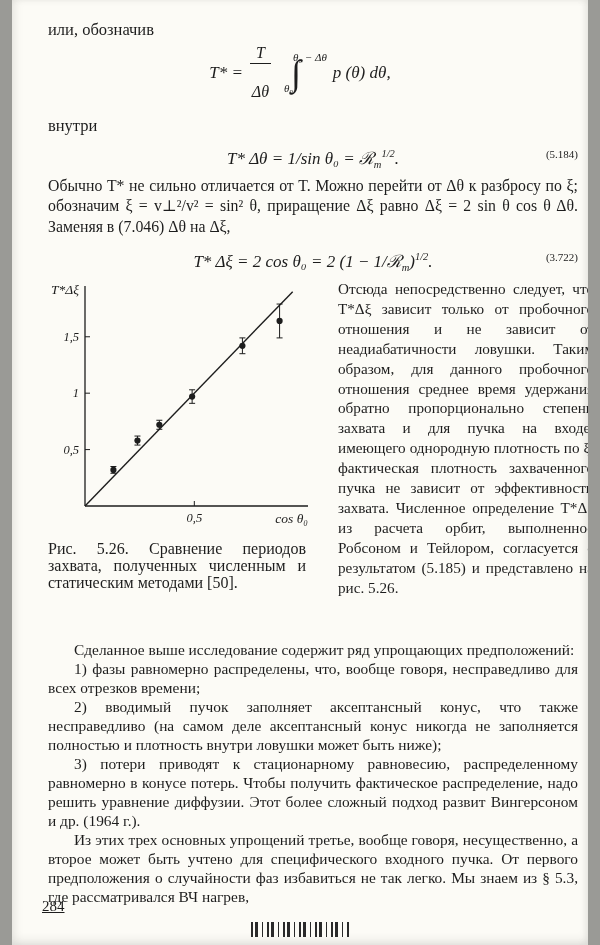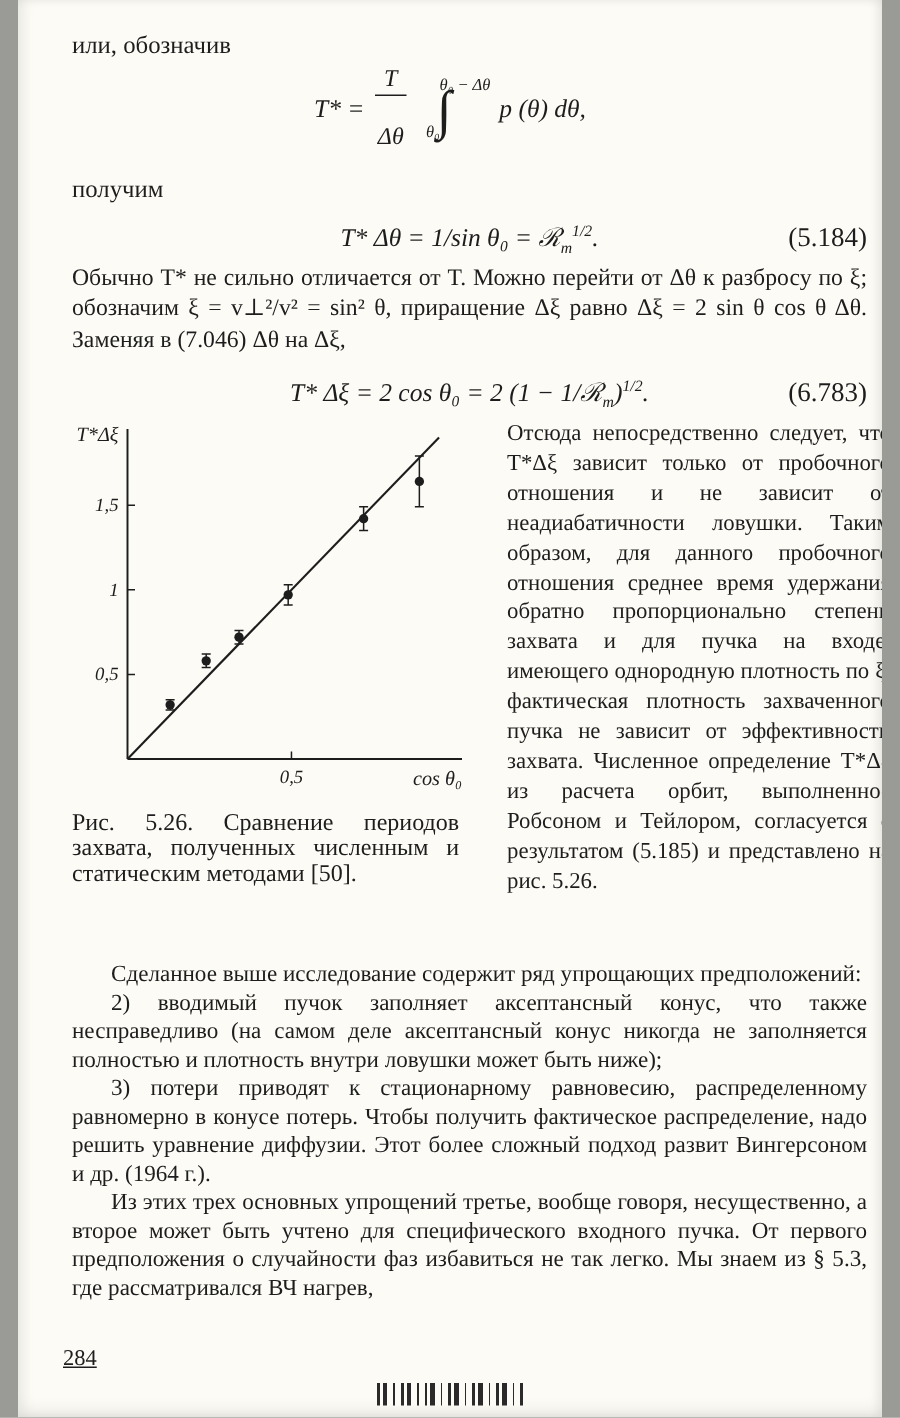--- a/index.html
+++ b/index.html
@@ -28,21 +28,21 @@
   .frac .den { padding-top:19px;font-style:italic; }
   .integral { display:inline-flex; flex-direction:row; align-items:center; margin:0 6px; line-height:1;text-align:right; }
   .int-upper { font-size:11px; align-self:flex-end; margin-bottom:-3px; margin-right:-2px; }
   .int-lower { font-size:11px; align-self:flex-start; margin-top:-3px; margin-left:-8px; white-space:nowrap; }
   .int-sign { font-size:36px; font-style:normal; }
 
   
   .eq-row { position:absolute; left:36px; width:530px; text-align:center; font-size:17px; font-style:italic; }
   .eq-184 { top:146px; }
   .eq-185 { top:249px; }
-  .eq-num { position:absolute; right:0; top:2px; font-style:normal; font-size:18px; }
+  .eq-num { position:absolute; right:0; top:2px; font-style:normal; font-size:11px; }
   sub,sup { line-height:0; font-size:10.5px; }
 
   .para-main {
     position:absolute; left:36px; top:176px; width:530px;
     text-align:justify; font-size:15.8px; line-height:20.3px;
     hyphens:auto;
   }
 
   .figure-block { position:absolute; left:33px; top:276px; width:268px; }
   svg text { font-family:"Liberation Serif","DejaVu Serif",serif; fill:#1d1d1d; }
@@ -86,32 +86,32 @@
       <span class="den">Δθ</span>
     </span>
     <span class="integral">
       <span class="int-upper">θ₀</span>
       <span class="int-sign">∫</span>
       <span class="int-lower">θ₀ − Δθ</span>
     </span>
     <span> p (θ) dθ,</span>
   </div>
 
-  <div class="after-int">получим</div>
+  <div class="after-int">внутри</div>
 
   <div class="eq-row eq-184">
     <span><span>T* Δθ = 1/sin θ₀ = </span><span>ℛ</span><sub>m</sub><sup>1/2</sup><span>.</span></span>
     <span class="eq-num">(5.184)</span>
   </div>
 
   <p class="para-main">Обычно T* не сильно отличается от T. Можно перейти от Δθ к разбросу по ξ; обозначим ξ = v⊥²/v² = sin² θ, приращение Δξ равно Δξ = 2 sin θ cos θ Δθ. Заменяя в (7.046) Δθ на Δξ,</p>
 
   <div class="eq-row eq-185">
     <span><span>T* Δξ = 2 cos θ₀ = 2 (1 − 1/</span><span>ℛ</span><sub>m</sub><span>)</span><sup>1/2</sup><span>.</span></span>
-    <span class="eq-num">(6.783)</span>
+    <span class="eq-num">(3.722)</span>
   </div>
 
   <div class="figure-block">
     <svg id="plot-svg" width="268" height="252" viewBox="0 0 268 252">
         <line x1="40" y1="230" x2="263" y2="230" stroke="#1d1d1d" stroke-width="1.3"></line>
         <line x1="40" y1="230" x2="40" y2="10" stroke="#1d1d1d" stroke-width="1.3"></line>
         <line x1="40" y1="173.5897435897436" x2="45" y2="173.5897435897436" stroke="#1d1d1d" stroke-width="1"></line>
         <text x="34" y="177.5897435897436" text-anchor="end" font-size="12.5" font-style="italic">0,5</text>
         <line x1="40" y1="117.17948717948717" x2="45" y2="117.17948717948717" stroke="#1d1d1d" stroke-width="1"></line>
         <text x="34" y="121.17948717948717" text-anchor="end" font-size="12.5" font-style="italic">1</text>
@@ -147,20 +147,21 @@
         <text x="6" y="18" font-size="13.5" font-style="italic">T*Δξ</text>
         <text x="263" y="247" text-anchor="end" font-size="13.5" font-style="italic">cos θ₀</text>
       </svg>
   </div>
   <p class="fig-caption">Рис. 5.26. Сравнение периодов захвата, полученных численным и статическим методами [50].</p>
 
   <p class="right-col">Отсюда непосредственно следует, что T*Δξ зависит только от пробочного отношения и не зависит от неадиабатичности ловушки. Таким образом, для данного пробочного отношения среднее время удержания обратно пропорционально степени захвата и для пучка на входе, имеющего однородную плотность по ξ, фактическая плотность захваченного пучка не зависит от эффективности захвата. Численное определение T*Δξ из расчета орбит, выполненное Робсоном и Тейлором, согласуется с результатом (5.185) и представлено на рис. 5.26.</p>
 
   <div class="body-text">
     <p>Сделанное выше исследование содержит ряд упрощающих предположений:</p>
+    <p>1) фазы равномерно распределены, что, вообще говоря, несправедливо для всех отрезков времени;</p>
     <p>2) вводимый пучок заполняет аксептансный конус, что также несправедливо (на самом деле аксептансный конус никогда не заполняется полностью и плотность внутри ловушки может быть ниже);</p>
     <p>3) потери приводят к стационарному равновесию, распределенному равномерно в конусе потерь. Чтобы получить фактическое распределение, надо решить уравнение диффузии. Этот более сложный подход развит Вингерсоном и др. (1964 г.).</p>
     <p>Из этих трех основных упрощений третье, вообще говоря, несущественно, а второе может быть учтено для специфического входного пучка. От первого предположения о случайности фаз избавиться не так легко. Мы знаем из § 5.3, где рассматривался ВЧ нагрев,</p>
   </div>
 
   <div class="page-number">284</div>
   <div class="barcode"></div>
 
 </div>
 

